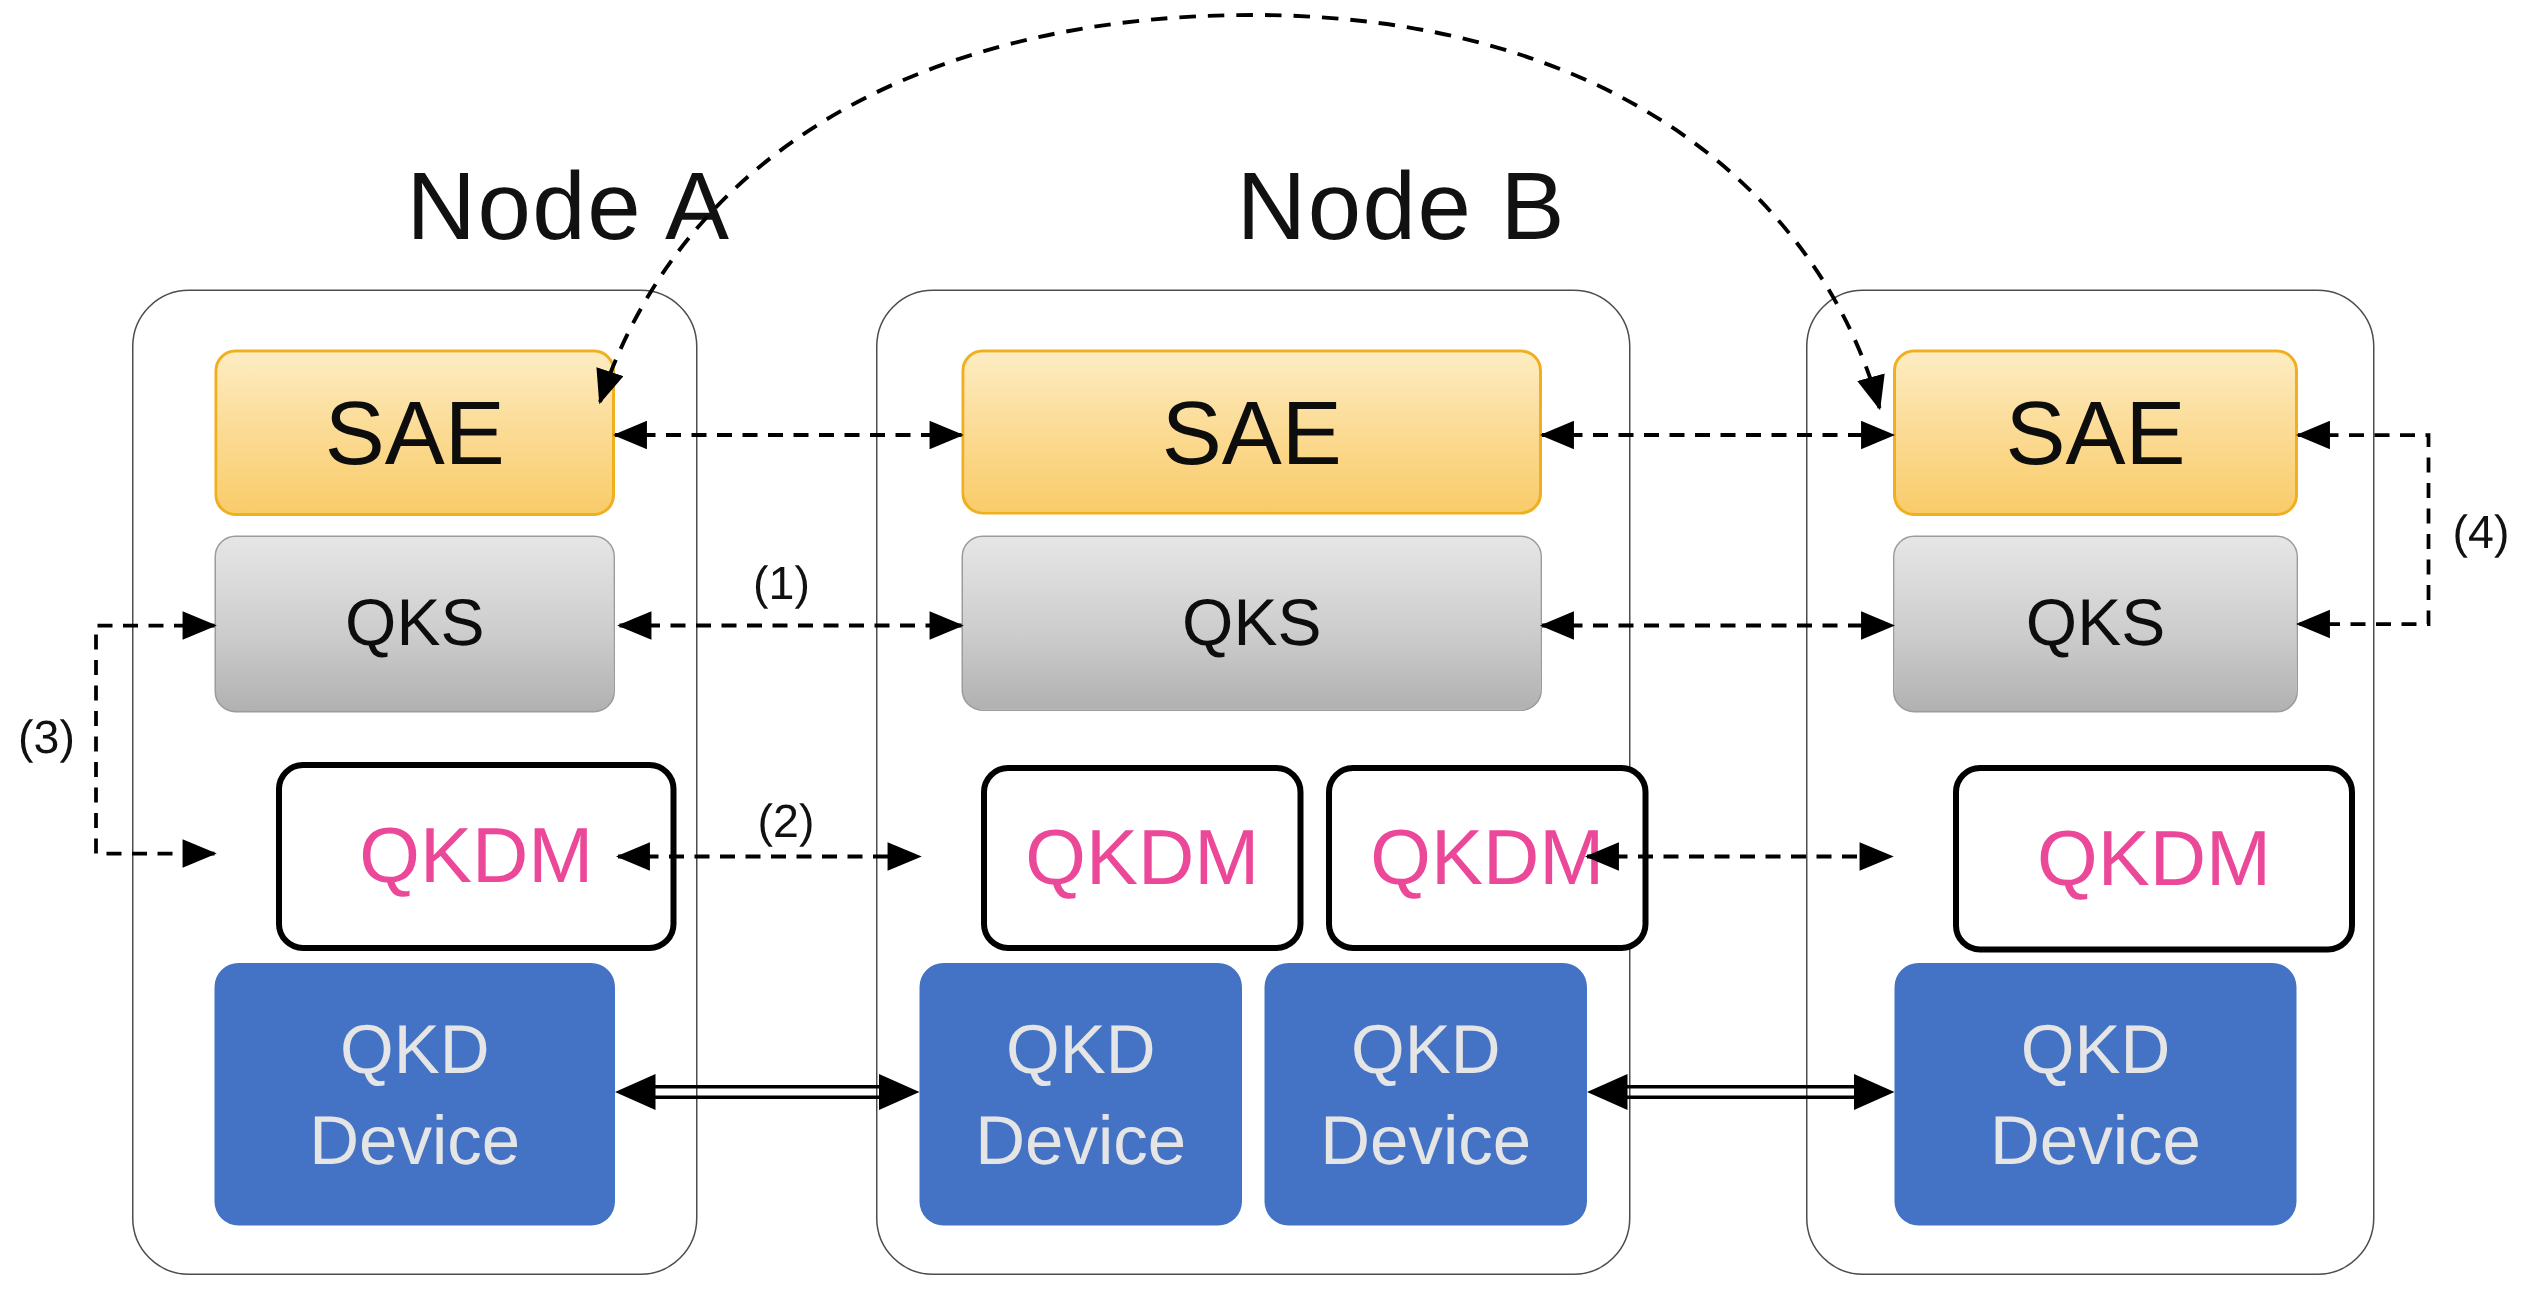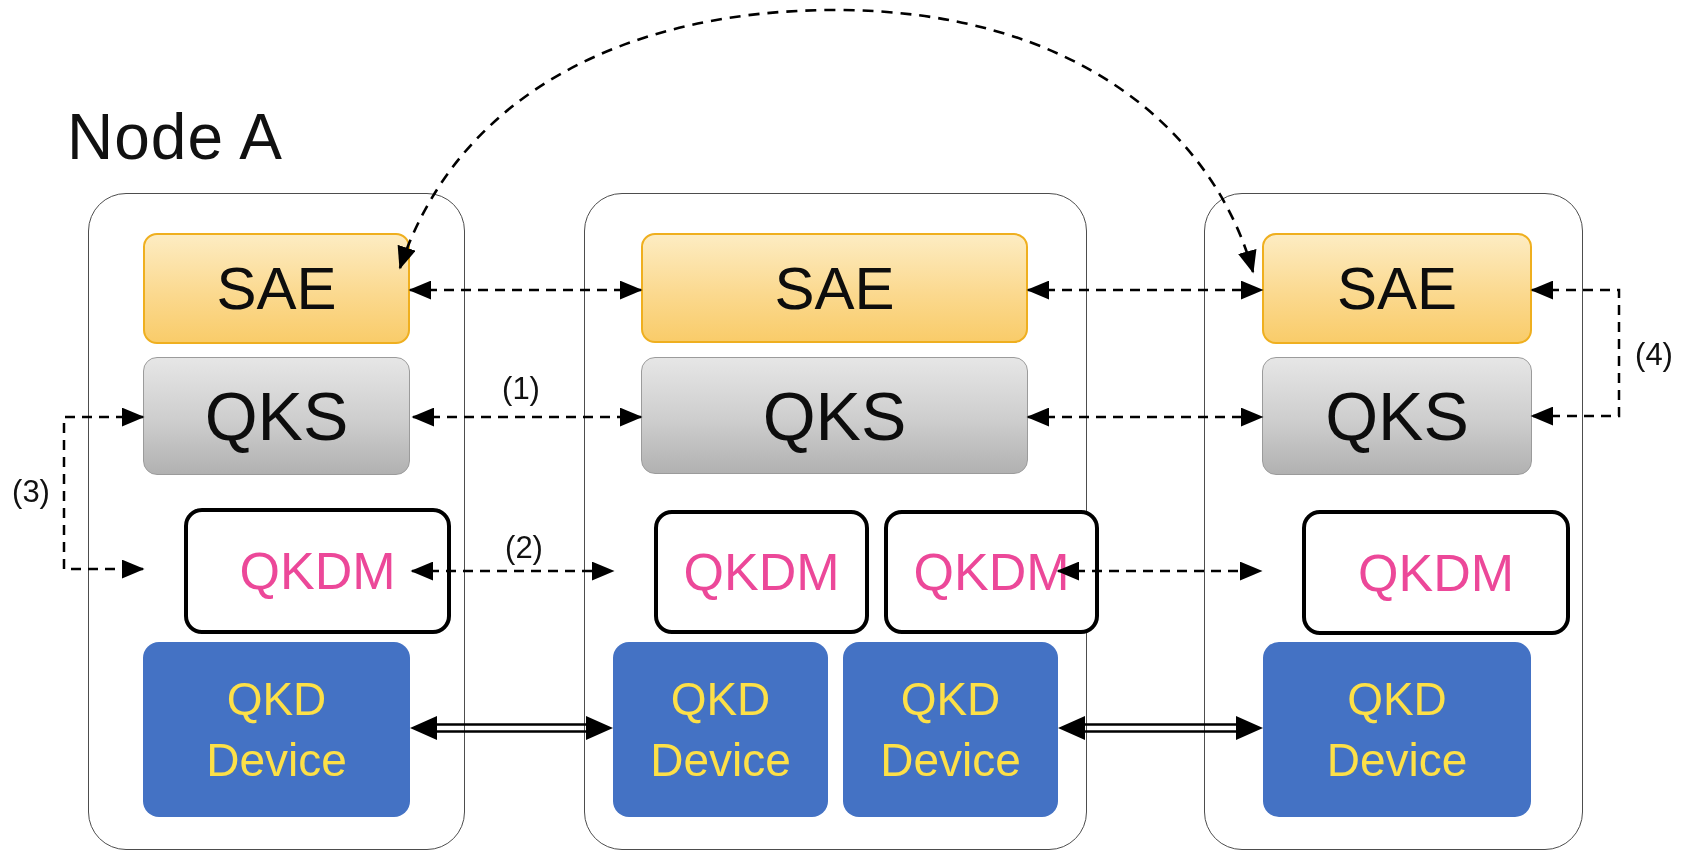--- a/index.html
+++ b/index.html
@@ -6,21 +6,21 @@
   #stage{
     position:relative;
     width:1684px;height:868px;
     background:#ffffff;
     font-family:"Liberation Sans", sans-serif;
     overflow:hidden;
   }
   .node-title{
     position:absolute;
     width:420px;
-    text-align:left;
+    text-align:right;
     font-size:64px;
     color:#111111;
     letter-spacing:1px;
   }
   .node-container{
     position:absolute;
     background:#ffffff;
     border:1.6px solid #4d4d4d;
     border-radius:38px;
     box-sizing:border-box;
@@ -37,36 +37,36 @@
     background:linear-gradient(180deg,#FDECC2 0%,#FBD98F 55%,#F9CC6A 100%);
     border:2.6px solid #EFAF1F;
     border-radius:14px;
     font-size:60px;
     color:#0d0d0d;
   }
   .qks{
     background:linear-gradient(180deg,#E6E6E6 0%,#CDCDCD 55%,#B1B1B1 100%);
     border:1.6px solid #9B9B9B;
     border-radius:14px;
-    font-size:68px;
+    font-size:44px;
     color:#0d0d0d;
   }
   .qkdm{
     background:#ffffff;
     border:4.6px solid #000000;
     border-radius:18px;
     font-size:52px;
     color:#ec4899;
     margin-left:41px;
   }
   .qkd{
     background:#4472C4;
     border-radius:16px;
     font-size:46px;
-    color:#fde047;
+    color:#e5e5e5;
     flex-direction:column;
     line-height:1.32;
   }
   .conn-label{
     position:absolute;
     transform:translate(-50%,-50%);
     font-size:31px;
     color:#111111;
     white-space:nowrap;
   }
@@ -75,20 +75,21 @@
     left:0;top:0;
     pointer-events:none;
   }
 </style>
 </head>
 <body>
 
 <div id="stage">
 
   <div class="node-title" style="left:67px;top:100px">Node A</div>
+  <div class="node-title" style="left:624px;top:100px">Node B</div>
 
   <div class="node-container" style="left:88px;top:193px;width:377px;height:657px"></div>
   <div class="node-container" style="left:584px;top:193px;width:503px;height:657px"></div>
   <div class="node-container" style="left:1204px;top:193px;width:379px;height:657px"></div>
 
   <div class="box sae" style="left:143px;top:233px;width:267px;height:111px">
       <span>SAE</span>
     </div>
   <div class="box qks" style="left:143px;top:357px;width:267px;height:118px">
       <span>QKS</span>

